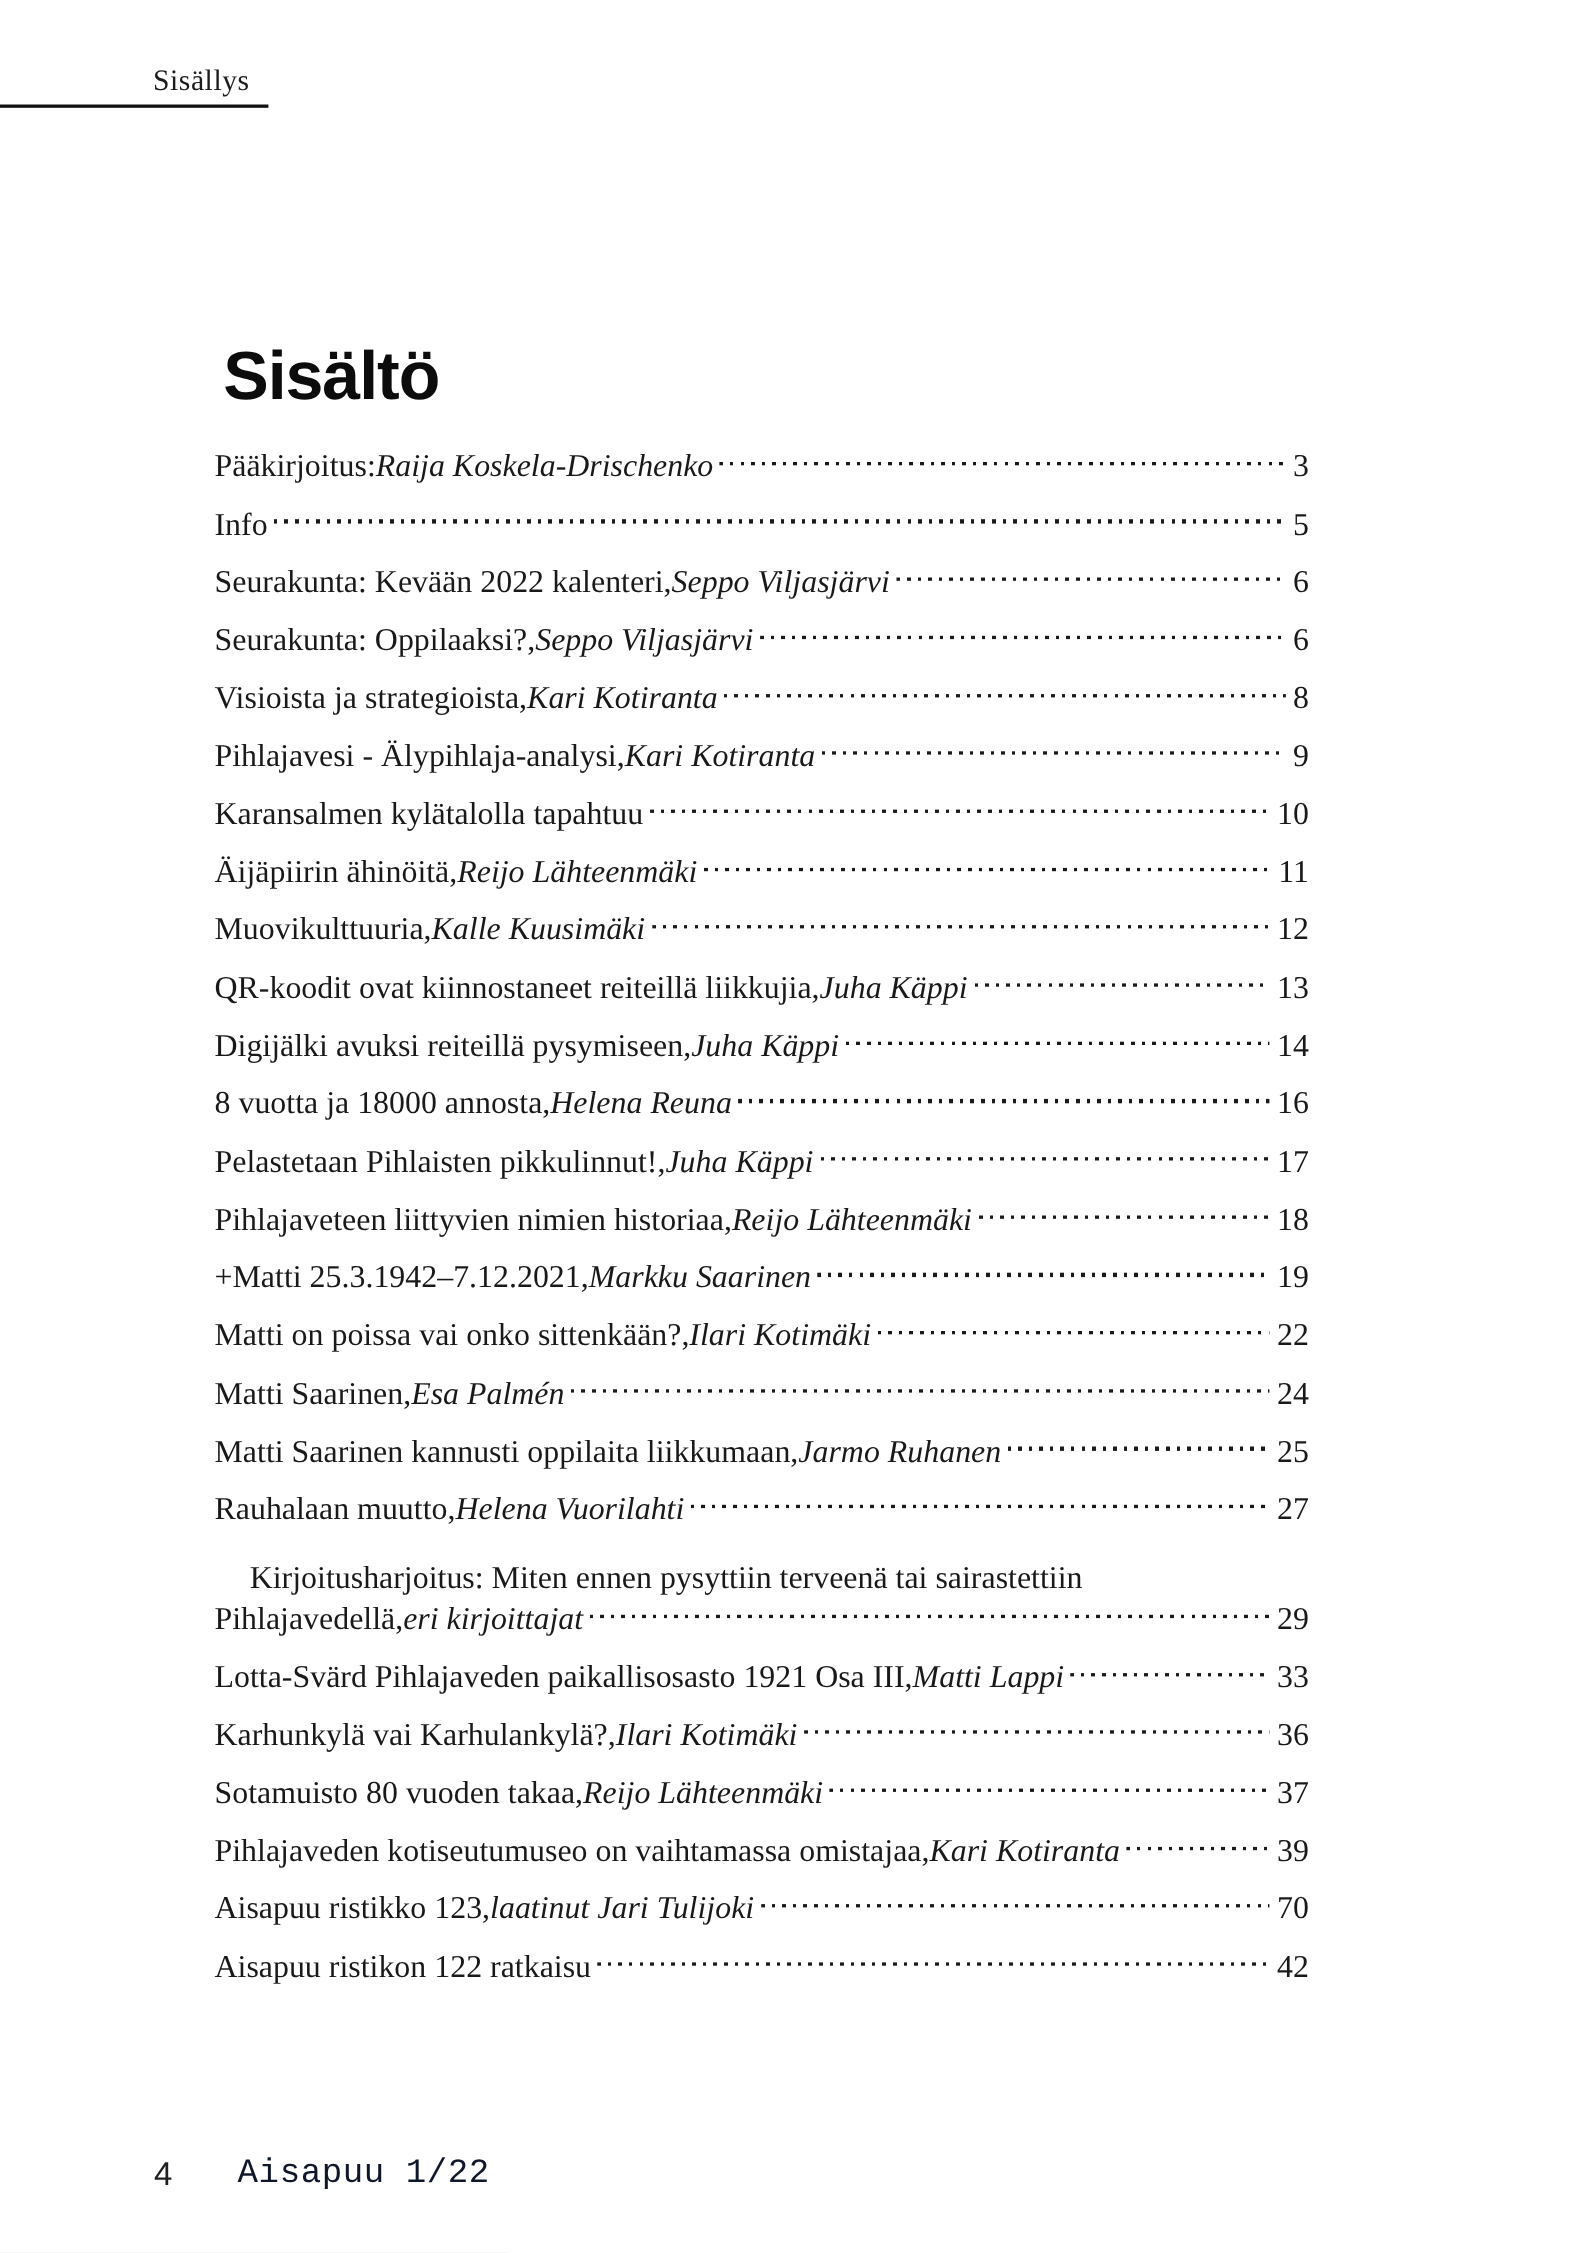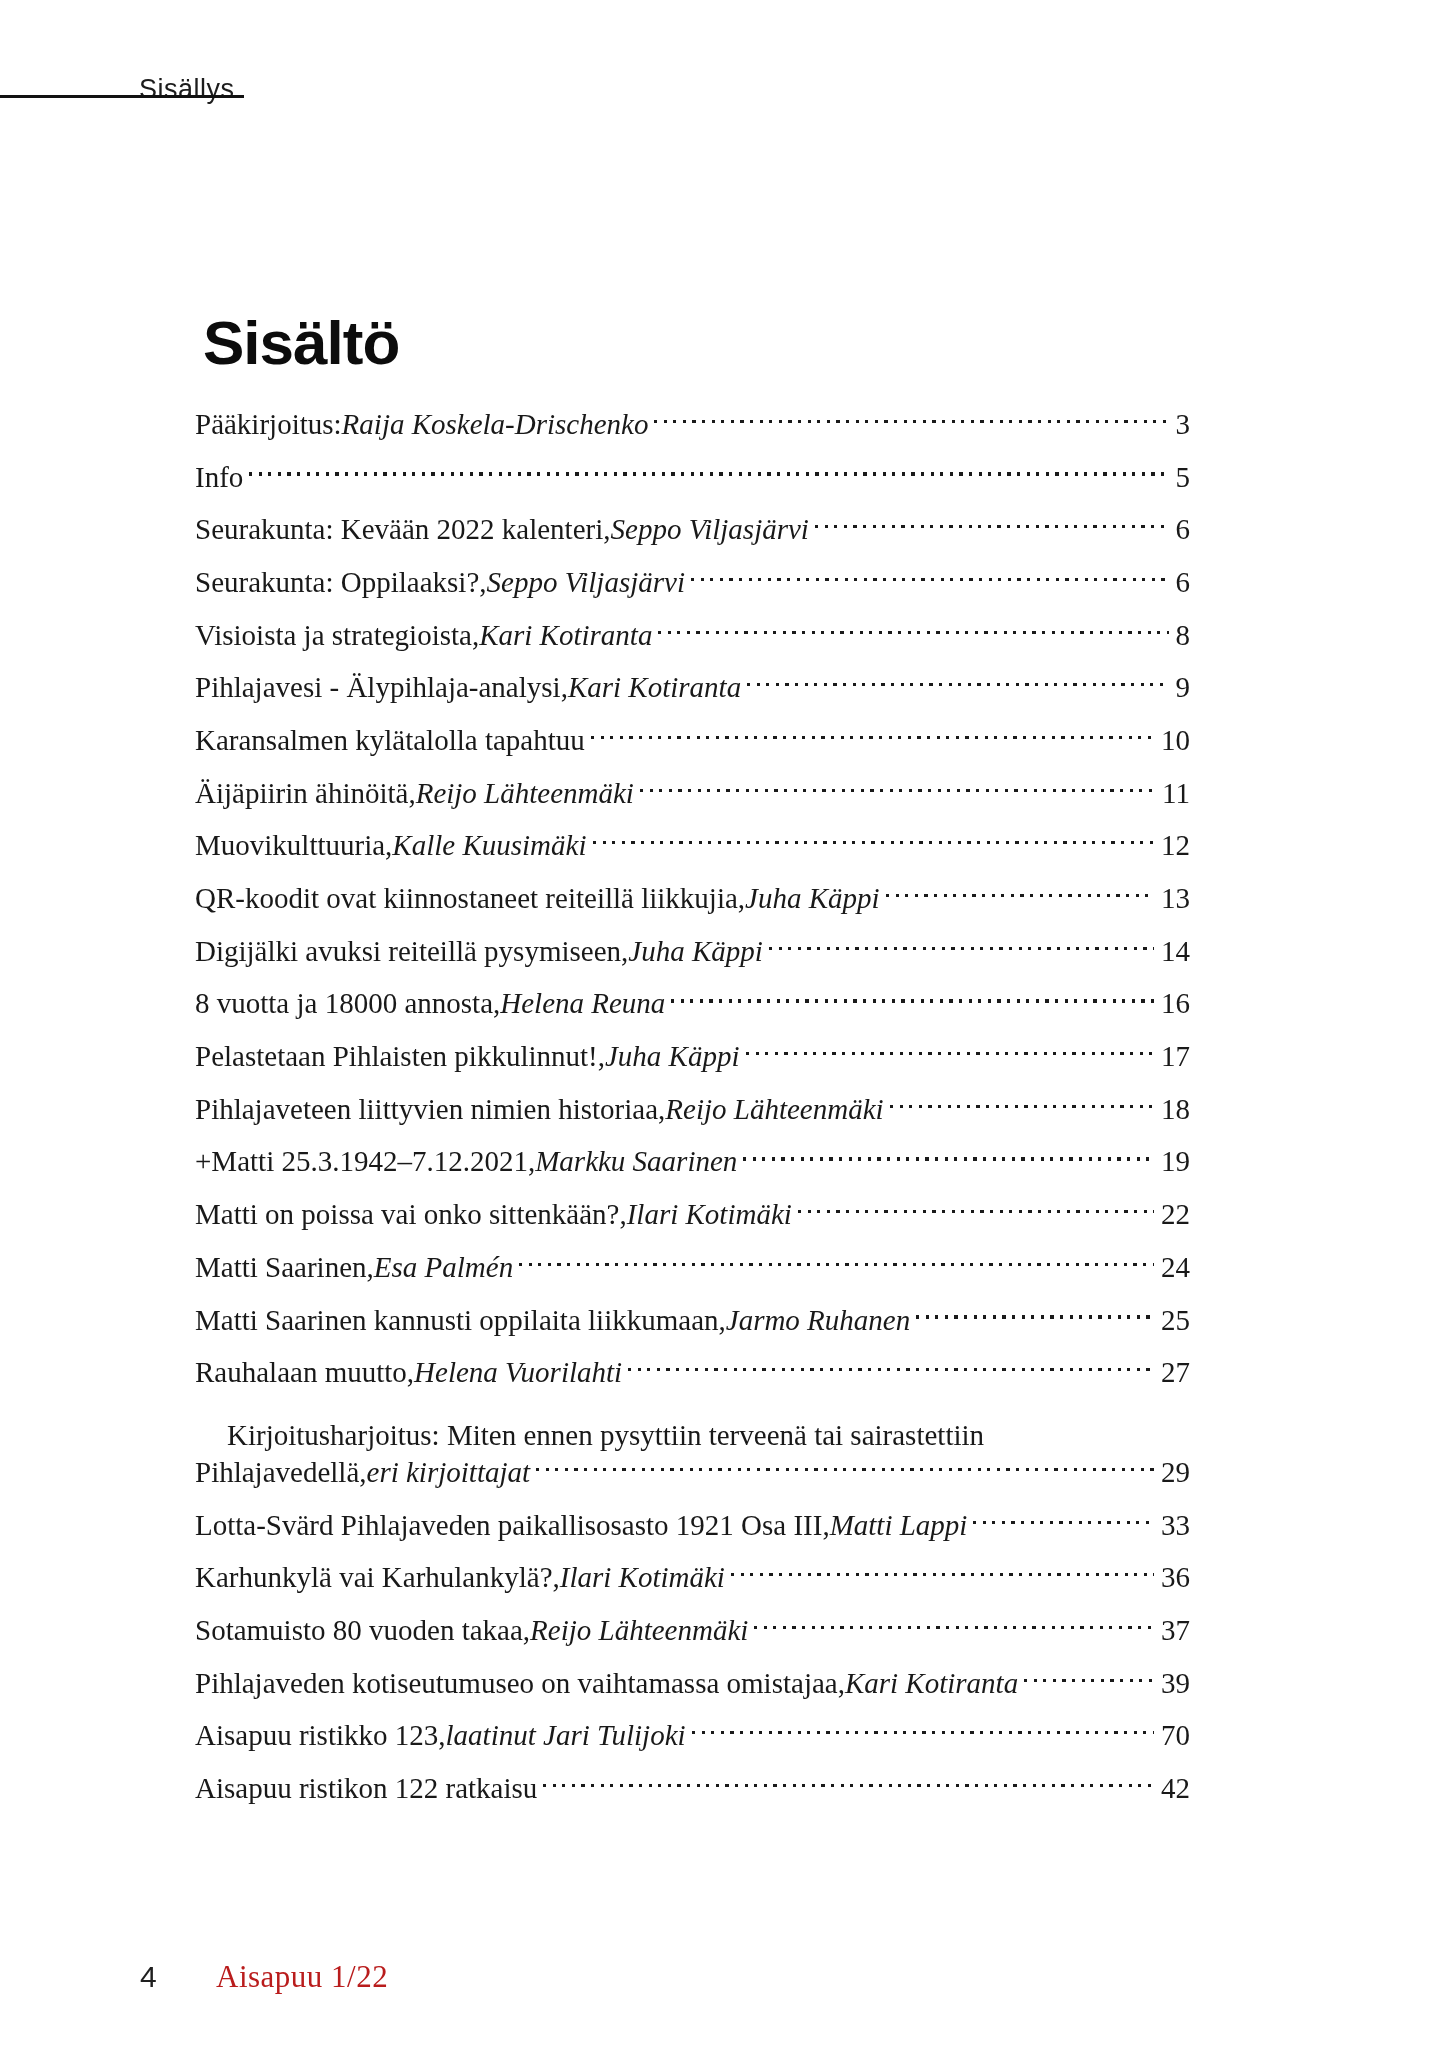--- a/index.html
+++ b/index.html
@@ -6,22 +6,22 @@
   .page{
     position:relative;
     width:1448px;height:2048px;
     background:#ffffff;
     overflow:hidden;
     font-family:"Liberation Serif", serif;
     color:#191919;
   }
   
   .running-header{
-    position:absolute;left:139px;top:73px;
-    font-family:Liberation Sans, sans-serif;
+    position:absolute;left:139px;top:57px;
+    font-family:Liberation Serif, serif;
     font-size:27px;line-height:1.2;
     letter-spacing:0.5px;color:#1c1c1c;
   }
   .header-rule{
     position:absolute;left:0;top:95px;
     width:244px;height:3px;background:#111111;
   }
   
   .page-title{
     position:absolute;left:203px;top:270px;
@@ -59,22 +59,22 @@
   }
   .pagenum{line-height:1;}
   
   .footer-pagenum{
     position:absolute;left:140px;top:1962px;
     font-family:"Liberation Sans", sans-serif;
     font-size:30px;line-height:1;color:#1f1f1f;
   }
   .footer-issue{
     position:absolute;left:216px;top:1961px;
-    font-family:Liberation Serif, serif;
-    font-size:31px;line-height:1;color:#b91c1c;
+    font-family:Liberation Mono, monospace;
+    font-size:31px;line-height:1;color:#0f172a;
     letter-spacing:0.5px;
   }
 </style>
 </head>
 <body>
 
 <div class="page">
 
   <div class="running-header">Sisällys</div>
   <div class="header-rule"></div>

